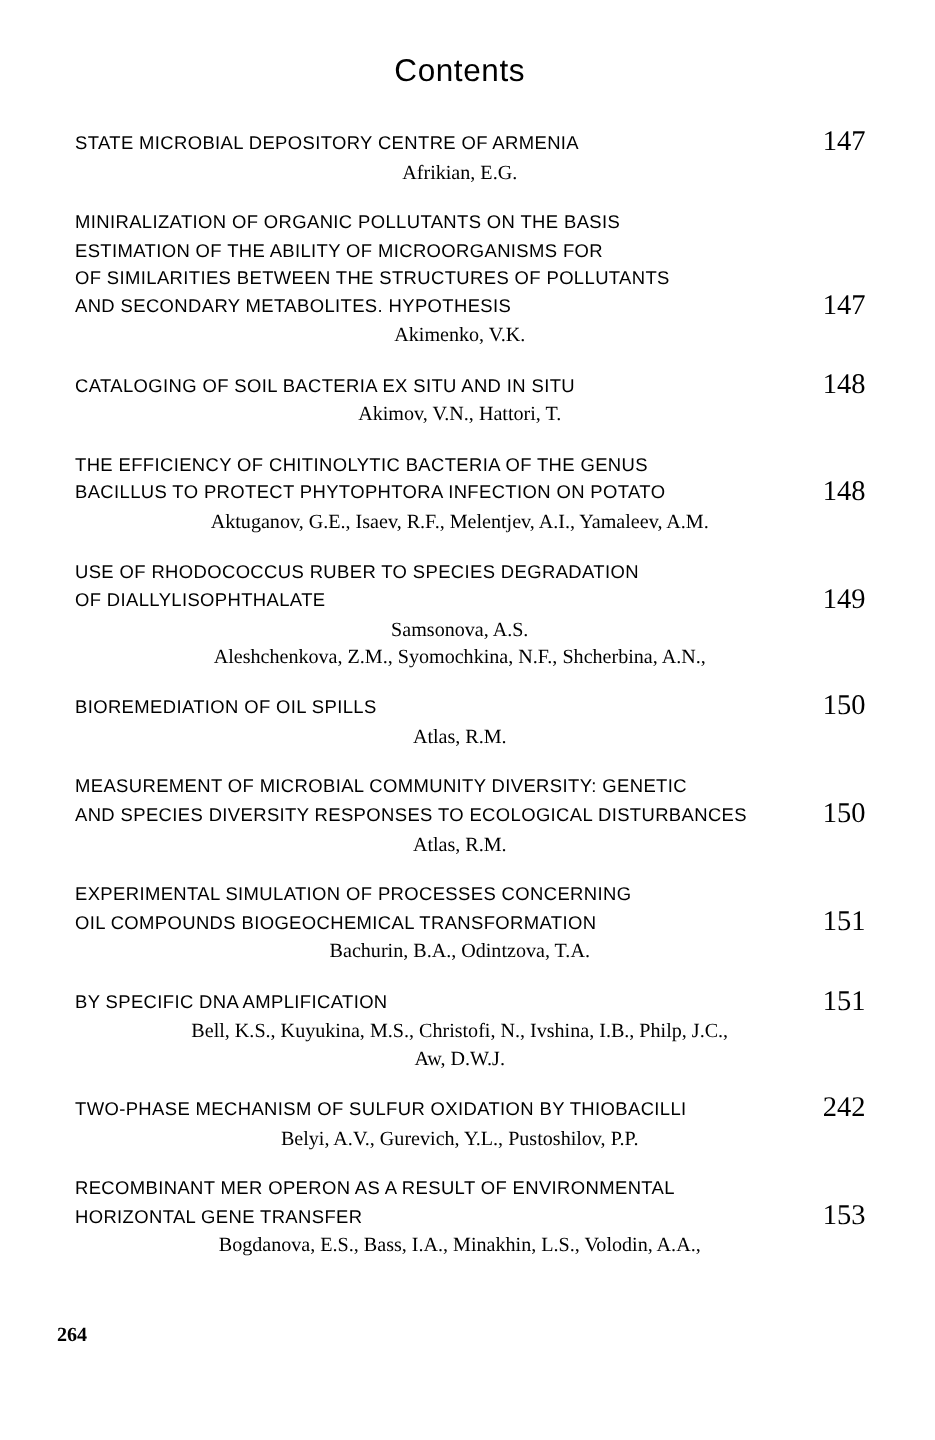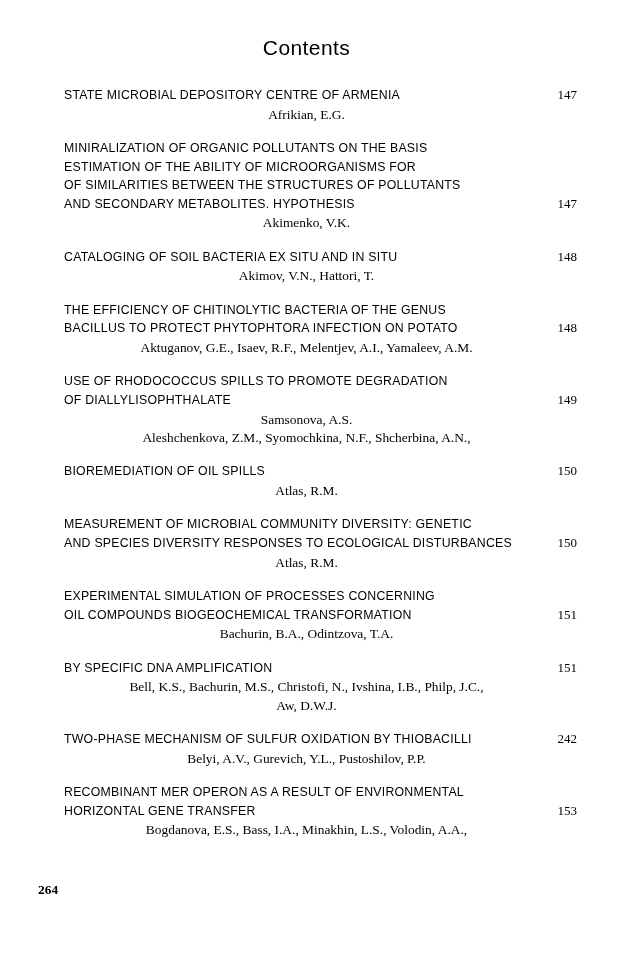--- a/index.html
+++ b/index.html
@@ -32,37 +32,36 @@
     margin: 6px 0 26px 0;
   }
   .toc {
     margin: 0;
     padding: 0 10px 0 10px;
   }
   .entry {
     margin-bottom: 15px;
   }
   .title-block {
-    margin-left: 14px;
   }
   .title-line {
     position: relative;
     font-size: 12.3px;
     line-height: 18.6px;
     letter-spacing: 0.25px;
     white-space: nowrap;
   }
   .page-num {
     position: absolute;
     right: -14px;
     top: 0;
     width: 34px;
     text-align: right;
     font-family: "Liberation Serif", serif;
-    font-size: 13px;
+    font-size: 19px;
     letter-spacing: 0;
   }
   .authors {
     font-family: "Liberation Serif", serif;
     font-size: 13.4px;
     line-height: 18.4px;
     margin-top: 1px;
   }
   .authors div { white-space: nowrap; text-align: center; }
   .folio {
@@ -112,21 +111,21 @@
         <div class="title-block">
           <div class="title-line">THE EFFICIENCY OF CHITINOLYTIC BACTERIA OF THE GENUS</div>
           <div class="title-line">BACILLUS TO PROTECT PHYTOPHTORA INFECTION ON POTATO<span class="page-num">148</span></div>
         </div>
         <div class="authors">
           <div>Aktuganov, G.E., Isaev, R.F., Melentjev, A.I., Yamaleev, A.M.</div>
         </div>
       </div>
       <div class="entry">
         <div class="title-block">
-          <div class="title-line">USE OF RHODOCOCCUS SPILLS TO PROMOTE DEGRADATION</div>
+          <div class="title-line">USE OF RHODOCOCCUS RUBER TO SPECIES DEGRADATION</div>
           <div class="title-line">OF DIALLYLISOPHTHALATE<span class="page-num">149</span></div>
         </div>
         <div class="authors">
           <div>Samsonova, A.S.</div>
           <div>Aleshchenkova, Z.M., Syomochkina, N.F., Shcherbina, A.N.,</div>
         </div>
       </div>
       <div class="entry">
         <div class="title-block">
           <div class="title-line">BIOREMEDIATION OF OIL SPILLS<span class="page-num">150</span></div>
@@ -151,21 +150,21 @@
         </div>
         <div class="authors">
           <div>Bachurin, B.A., Odintzova, T.A.</div>
         </div>
       </div>
       <div class="entry">
         <div class="title-block">
           <div class="title-line">BY SPECIFIC DNA AMPLIFICATION<span class="page-num">151</span></div>
         </div>
         <div class="authors">
-          <div>Bell, K.S., Bachurin, M.S., Christofi, N., Ivshina, I.B., Philp, J.C.,</div>
+          <div>Bell, K.S., Kuyukina, M.S., Christofi, N., Ivshina, I.B., Philp, J.C.,</div>
           <div>Aw, D.W.J.</div>
         </div>
       </div>
       <div class="entry">
         <div class="title-block">
           <div class="title-line">TWO-PHASE MECHANISM OF SULFUR OXIDATION BY THIOBACILLI<span class="page-num">242</span></div>
         </div>
         <div class="authors">
           <div>Belyi, A.V., Gurevich, Y.L., Pustoshilov, P.P.</div>
         </div>

